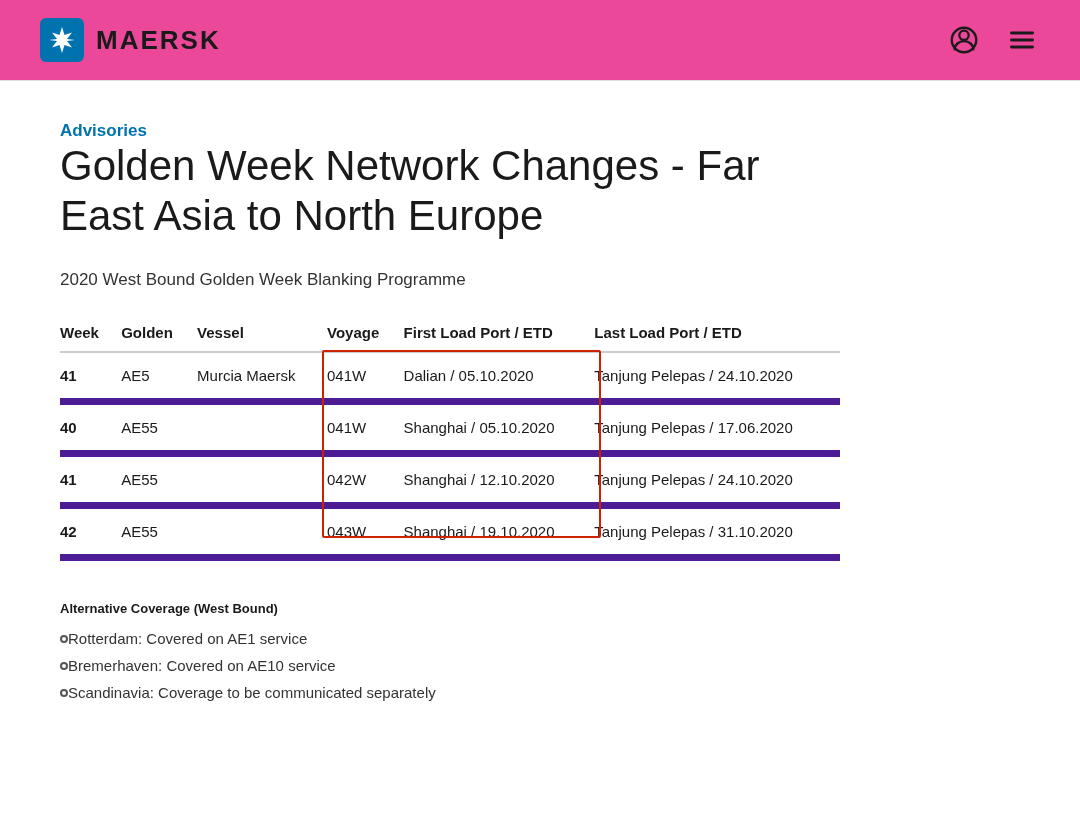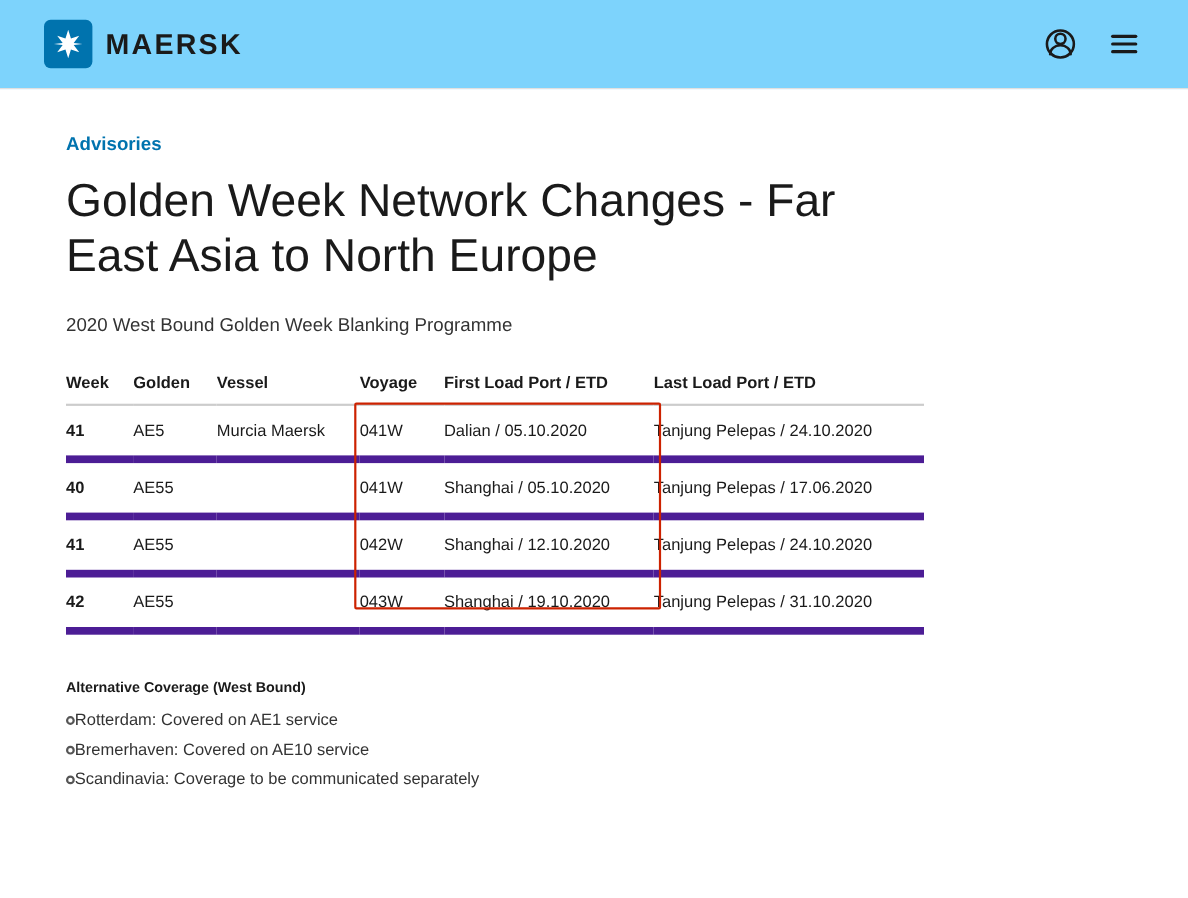--- a/index.html
+++ b/index.html
@@ -16,21 +16,21 @@
       min-height: 816px;
     }
 
     
     .header {
       display: flex;
       align-items: center;
       justify-content: space-between;
       padding: 18px 40px;
       border-bottom: 1px solid #e0e0e0;
-      background: #7dd3fc;
+      background: #ec4899;
     }
 
     .header-logo {
       display: flex;
       align-items: center;
       gap: 12px;
     }
 
     .maersk-star {
       width: 44px;
@@ -80,21 +80,20 @@
     
     .content {
       padding: 40px 60px 60px 60px;
       max-width: 900px;
     }
 
     .advisories-label {
       color: #0073AE;
       font-size: 17px;
       font-weight: 600;
-      margin-bottom: 16px;
     }
 
     .page-title {
       font-size: 42px;
       font-weight: 300;
       color: #1a1a1a;
       line-height: 1.2;
       margin-bottom: 28px;
     }
 

